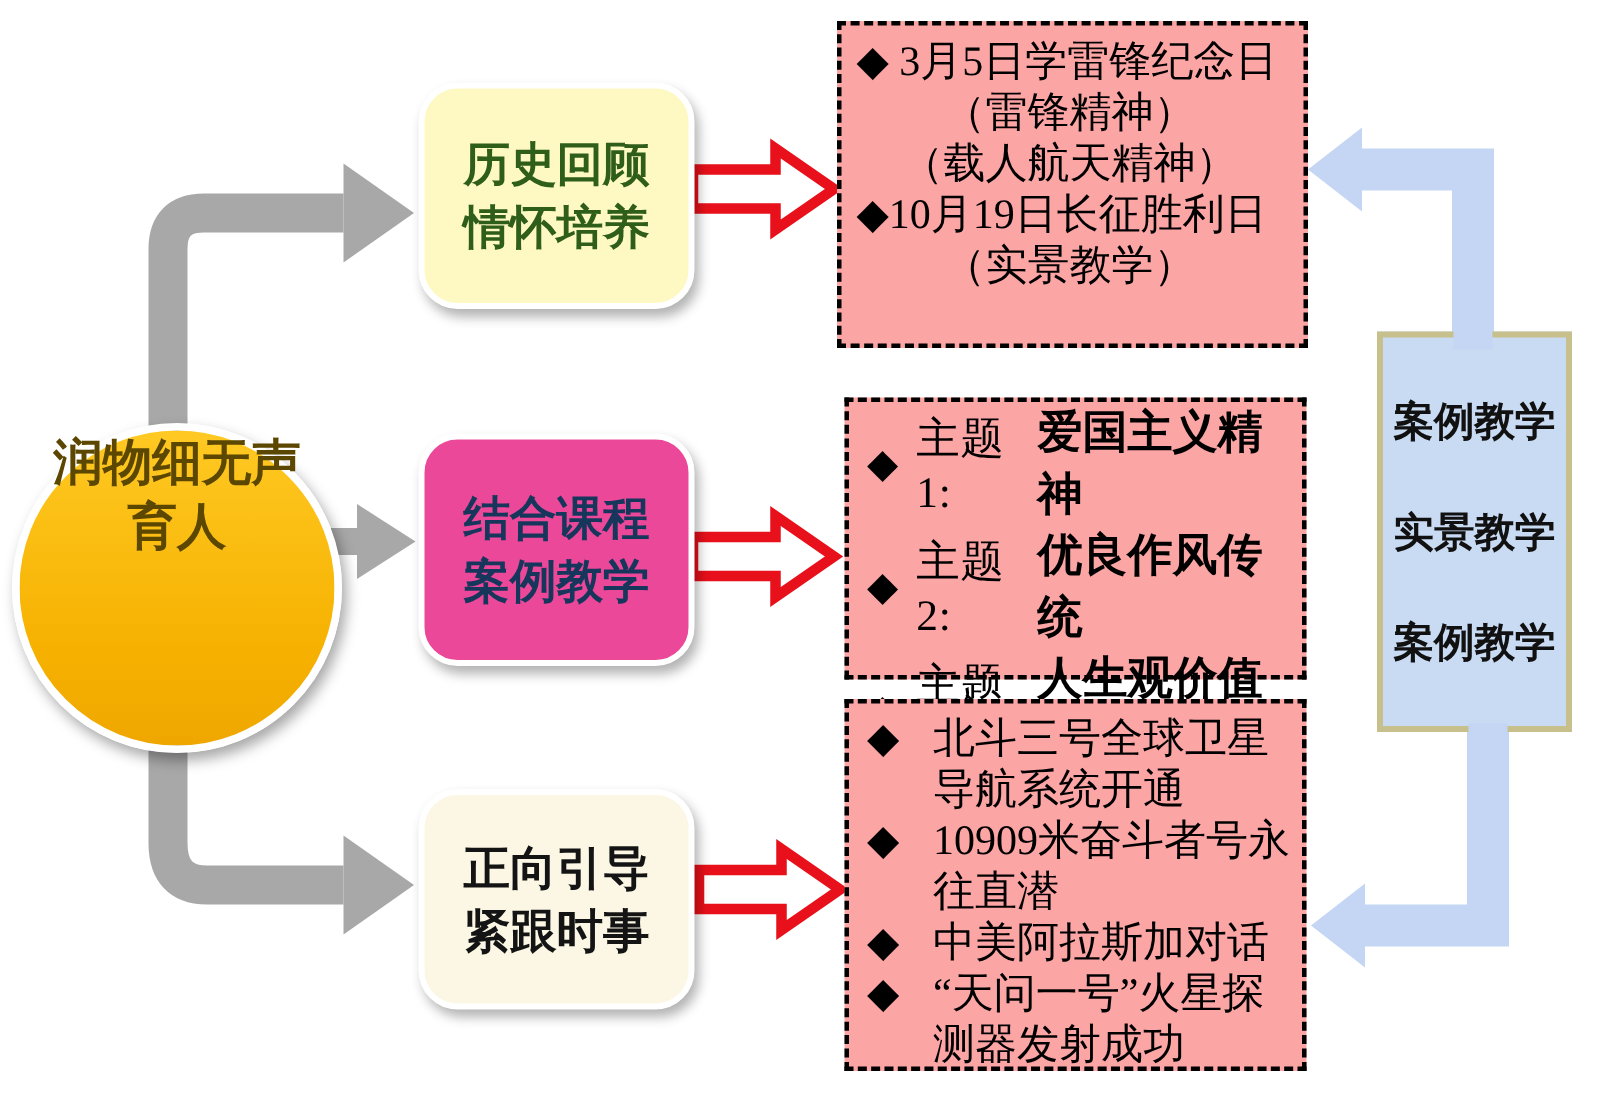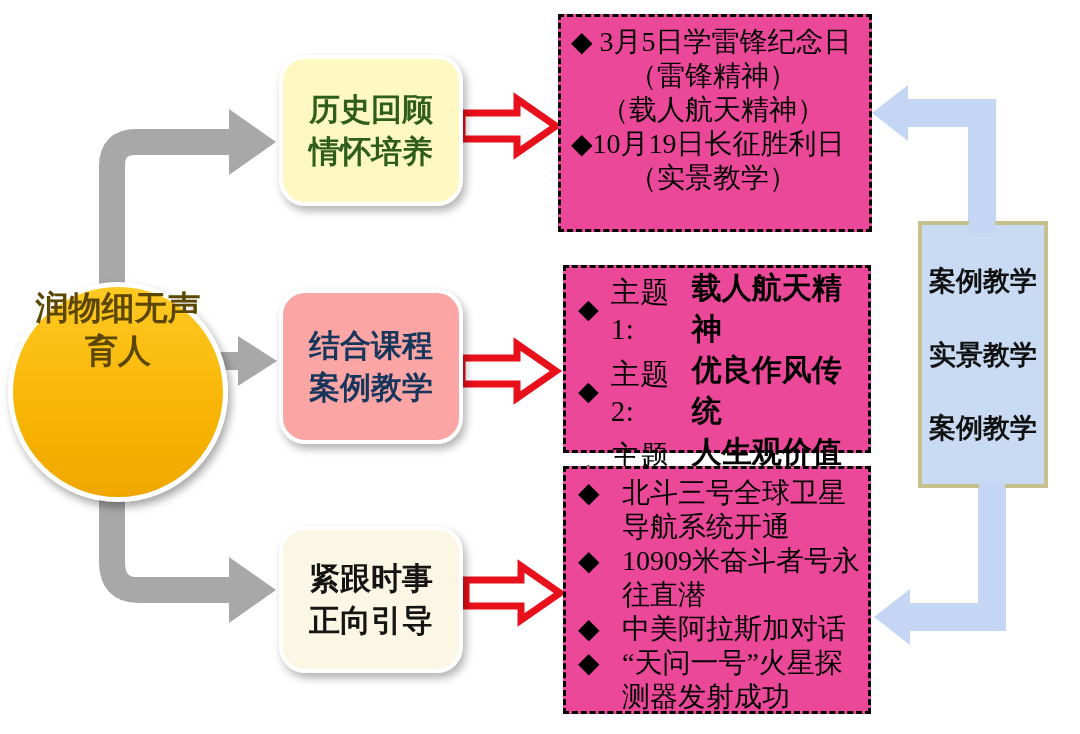--- a/index.html
+++ b/index.html
@@ -13,25 +13,25 @@
        border:5px solid #fff;box-shadow:3px 5px 9px rgba(0,0,0,.35);
        display:flex;flex-direction:column;align-items:center;
        color:#5C4700;font-weight:bold;font-size:33px;line-height:1.3;text-align:center;}
 
   
   .branch{position:absolute;width:176px;border-radius:26px;border:4px solid #fff;
           box-shadow:3px 5px 8px rgba(0,0,0,.3);
           display:flex;flex-direction:column;justify-content:center;align-items:center;
           font-weight:bold;font-size:31px;line-height:1.35;text-align:center;}
   .branch-history{left:279px;top:55px;height:143px;background:#fef9c3;color:#2F5D1A;}
-  .branch-course{left:279px;top:289px;height:147px;background:#fca5a5;color:#16365C;}
+  .branch-course{left:279px;top:289px;height:147px;background:#ec4899;color:#16365C;}
   .branch-events{left:279px;top:526px;height:139px;background:#FBF7E4;color:#141414;}
 
   
-  .dashed{position:absolute;border:3px dashed #000;background:#ec4899;box-sizing:border-box;
+  .dashed{position:absolute;border:3px dashed #000;background:#fca5a5;box-sizing:border-box;
           font-family:"Liberation Serif","DejaVu Serif",serif;color:#000;}
   .history-box{left:558px;top:14px;width:314px;height:218px;font-size:28px;line-height:34px;
                padding:8px 0 0 10px;}
   .history-box .hsub{text-align:center;padding-right:14px;}
   .themes-box{left:563px;top:265px;width:308px;height:188px;font-size:29px;
               display:flex;flex-direction:column;justify-content:space-evenly;padding-left:12px;}
   .trow{display:flex;align-items:center;}
   .tbullet{font-size:27px;margin-right:12px;}
   .tlabel{letter-spacing:0.5px;}
   .tvalue{font-family:"Liberation Sans","DejaVu Sans",sans-serif;font-weight:bold;font-size:30px;}
@@ -79,37 +79,37 @@
 
   <div class="branch branch-history">
     <div>历史回顾</div>
     <div>情怀培养</div>
   </div>
   <div class="branch branch-course">
     <div>结合课程</div>
     <div>案例教学</div>
   </div>
   <div class="branch branch-events">
+    <div>正向引导</div>
     <div>紧跟时事</div>
-    <div>正向引导</div>
   </div>
 
   <div class="dashed history-box">
     <div class="hline">◆ 3月5日学雷锋纪念日</div>
     <div class="hsub">（雷锋精神）</div>
     <div class="hsub">（载人航天精神）</div>
     <div class="hline">◆10月19日长征胜利日</div>
     <div class="hsub">（实景教学）</div>
   </div>
 
   <div class="dashed themes-box">
     <div class="trow">
       <span class="tbullet">◆</span>
       <span class="tlabel">主题1:</span>
-      <span class="tvalue">载人航天精神</span>
+      <span class="tvalue">爱国主义精神</span>
     </div>
     <div class="trow">
       <span class="tbullet">◆</span>
       <span class="tlabel">主题2:</span>
       <span class="tvalue">优良作风传统</span>
     </div>
     <div class="trow">
       <span class="tbullet">◆</span>
       <span class="tlabel">主题3:</span>
       <span class="tvalue">人生观价值观</span>

